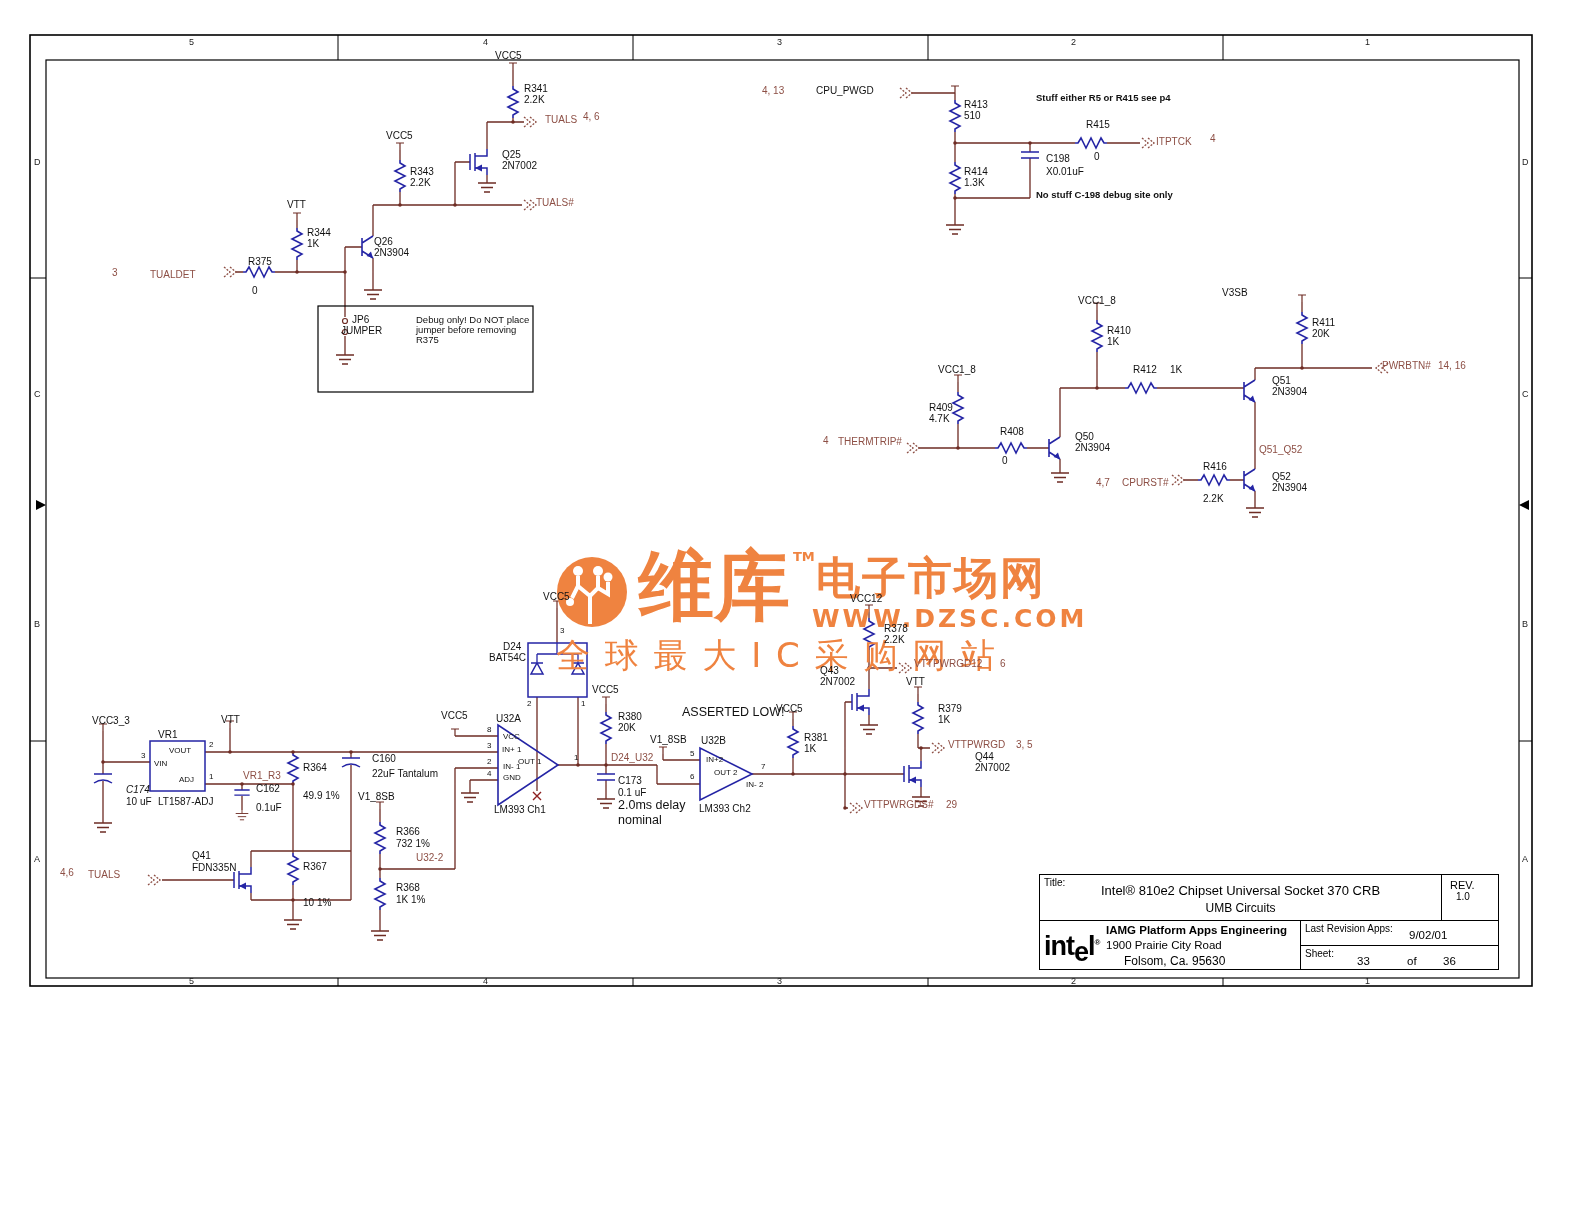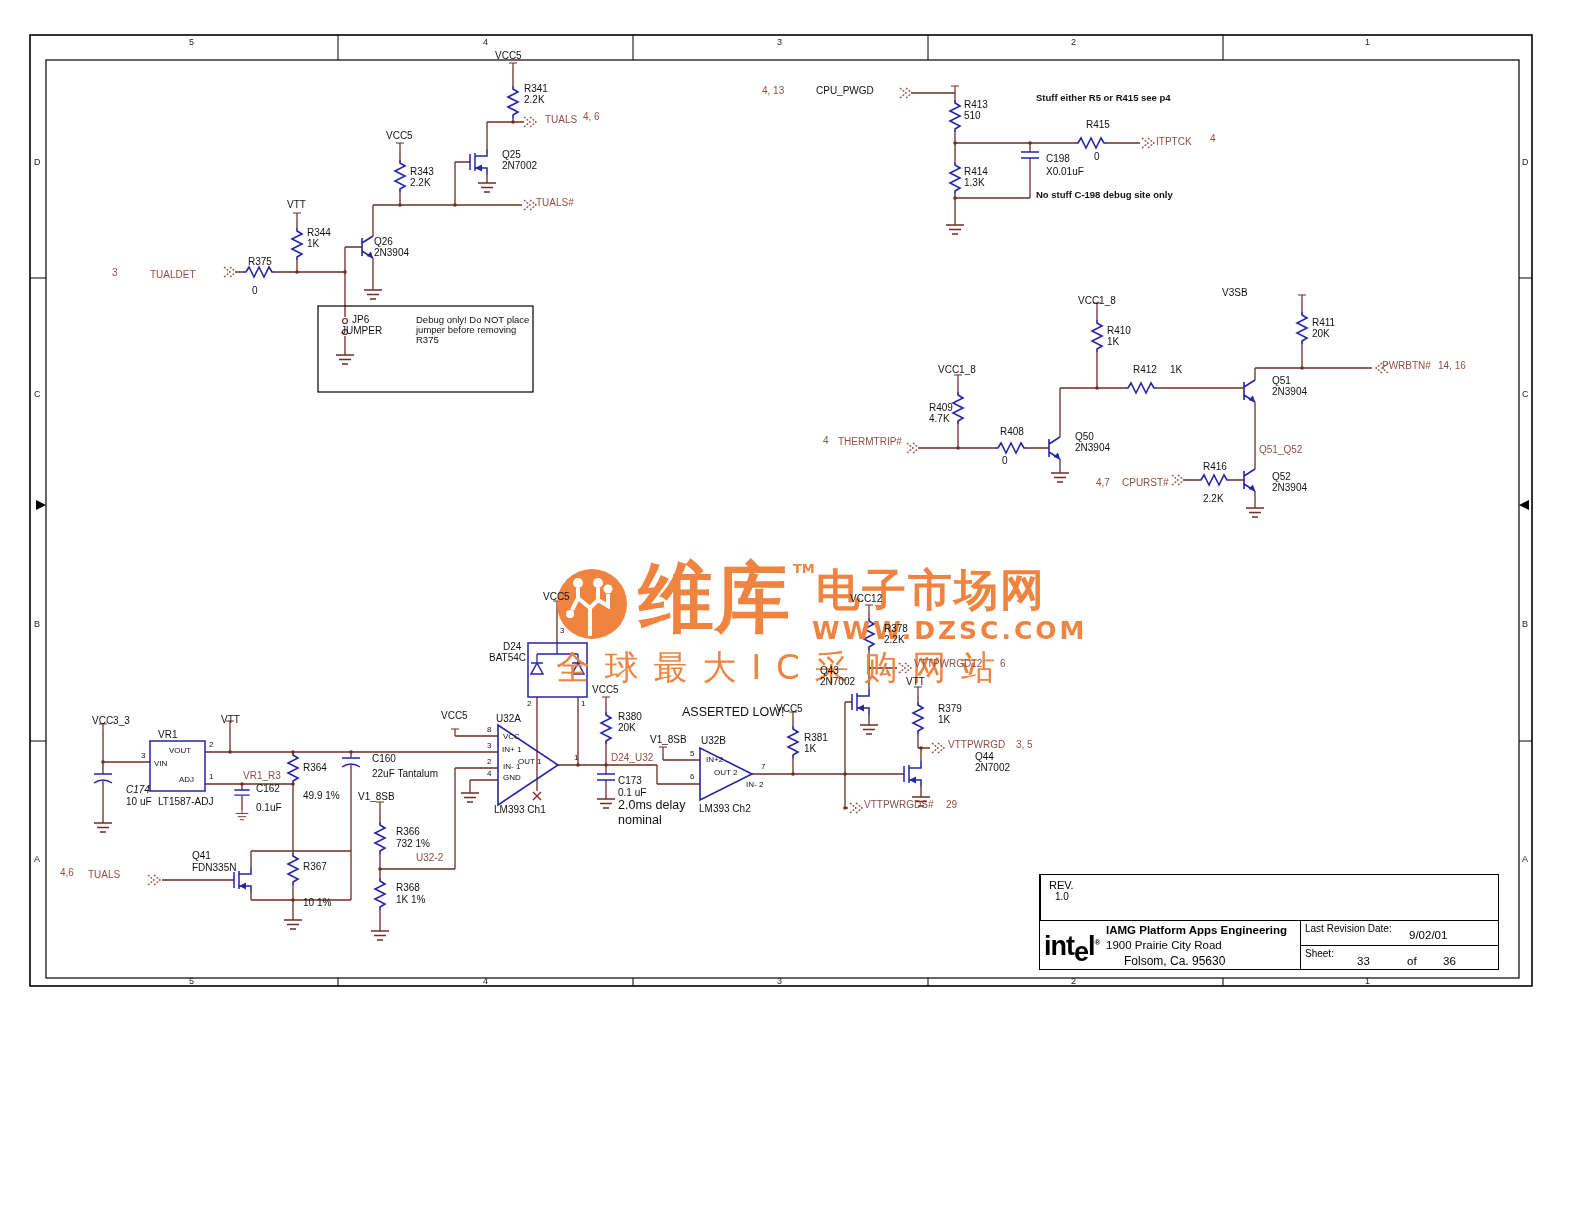--- a/index.html
+++ b/index.html
@@ -1,19 +1,19 @@
 <!DOCTYPE html>
 <html><head>
 <meta charset="utf-8">
 <style>
   html,body{margin:0;padding:0;background:#fff;}
   #sheet{position:relative;width:1584px;height:1223px;background:#fff;overflow:hidden;
          font-family:"Liberation Sans",sans-serif;}
   #gfx{position:absolute;left:0;top:0;z-index:2;}
-  #wm{position:absolute;left:0;top:12px;width:1584px;height:954px;z-index:3;pointer-events:none;border-radius:23px;}
+  #wm{position:absolute;left:0;top:0;width:1584px;height:954px;z-index:3;pointer-events:none;border-radius:23px;}
   #labels{position:absolute;left:0;top:0;width:1584px;height:1223px;z-index:4;}
   .lbl{position:absolute;font-size:10px;line-height:1.05;color:#111;white-space:pre;}
   .lbl.n{color:#8d4f45;}
   .lbl.p{font-size:8px;}
   .lbl.note{font-size:9.5px;}
   .lbl.big{font-size:12.5px;}
   .lbl.g{font-size:9px;color:#222;}
   .b{font-weight:bold;}
   
   .wm-txt{position:absolute;color:#ef8340;font-family:"DejaVu Sans",sans-serif;white-space:pre;}
@@ -462,35 +462,40 @@
       <div class="lbl n" style="left: 948px; top: 740px;">VTTPWRGD</div>
       <div class="lbl n" style="left: 1016px; top: 740px;">3, 5</div>
       <div class="lbl" style="left: 975px; top: 752px;">Q44</div>
       <div class="lbl" style="left: 975px; top: 763px;">2N7002</div>
       <div class="lbl n" style="left: 864px; top: 800px;">VTTPWRGDS#</div>
       <div class="lbl n" style="left: 946px; top: 800px;">29</div>
     </div>
 
   <div id="tblock">
     <div id="tb-top">
+      <div id="tb-title-cell">
+        <div id="tb-title-label">Title:</div>
+        <div id="tb-title1">Intel® 810e2 Chipset Universal Socket 370 CRB</div>
+        <div id="tb-title2">UMB Circuits</div>
+      </div>
       <div id="tb-rev-cell">
         <div id="tb-rev-label">REV.</div>
         <div id="tb-rev">1.0</div>
       </div>
     </div>
     <div id="tb-bot">
       <div id="tb-org-cell">
         <div id="intel-logo"><span>int</span><span class="e">e</span><span>l</span><span class="r">®</span></div>
         <div id="tb-org">IAMG Platform Apps Engineering</div>
         <div id="tb-addr1">1900 Prairie City Road</div>
         <div id="tb-addr2">Folsom, Ca. 95630</div>
       </div>
       <div id="tb-rev-col">
         <div id="tb-lastrev">
-          <div id="tb-lastrev-label">Last Revision Date:</div>
+          <div id="tb-lastrev-label">Last Revision Apps:</div>
           <div id="tb-lastrev-val">9/02/01</div>
         </div>
         <div id="tb-sheetrow">
           <div id="tb-sheet-label">Sheet:</div>
           <div id="tb-sheet">33</div>
           <div id="tb-of">of</div>
           <div id="tb-total">36</div>
         </div>
       </div>
     </div>

